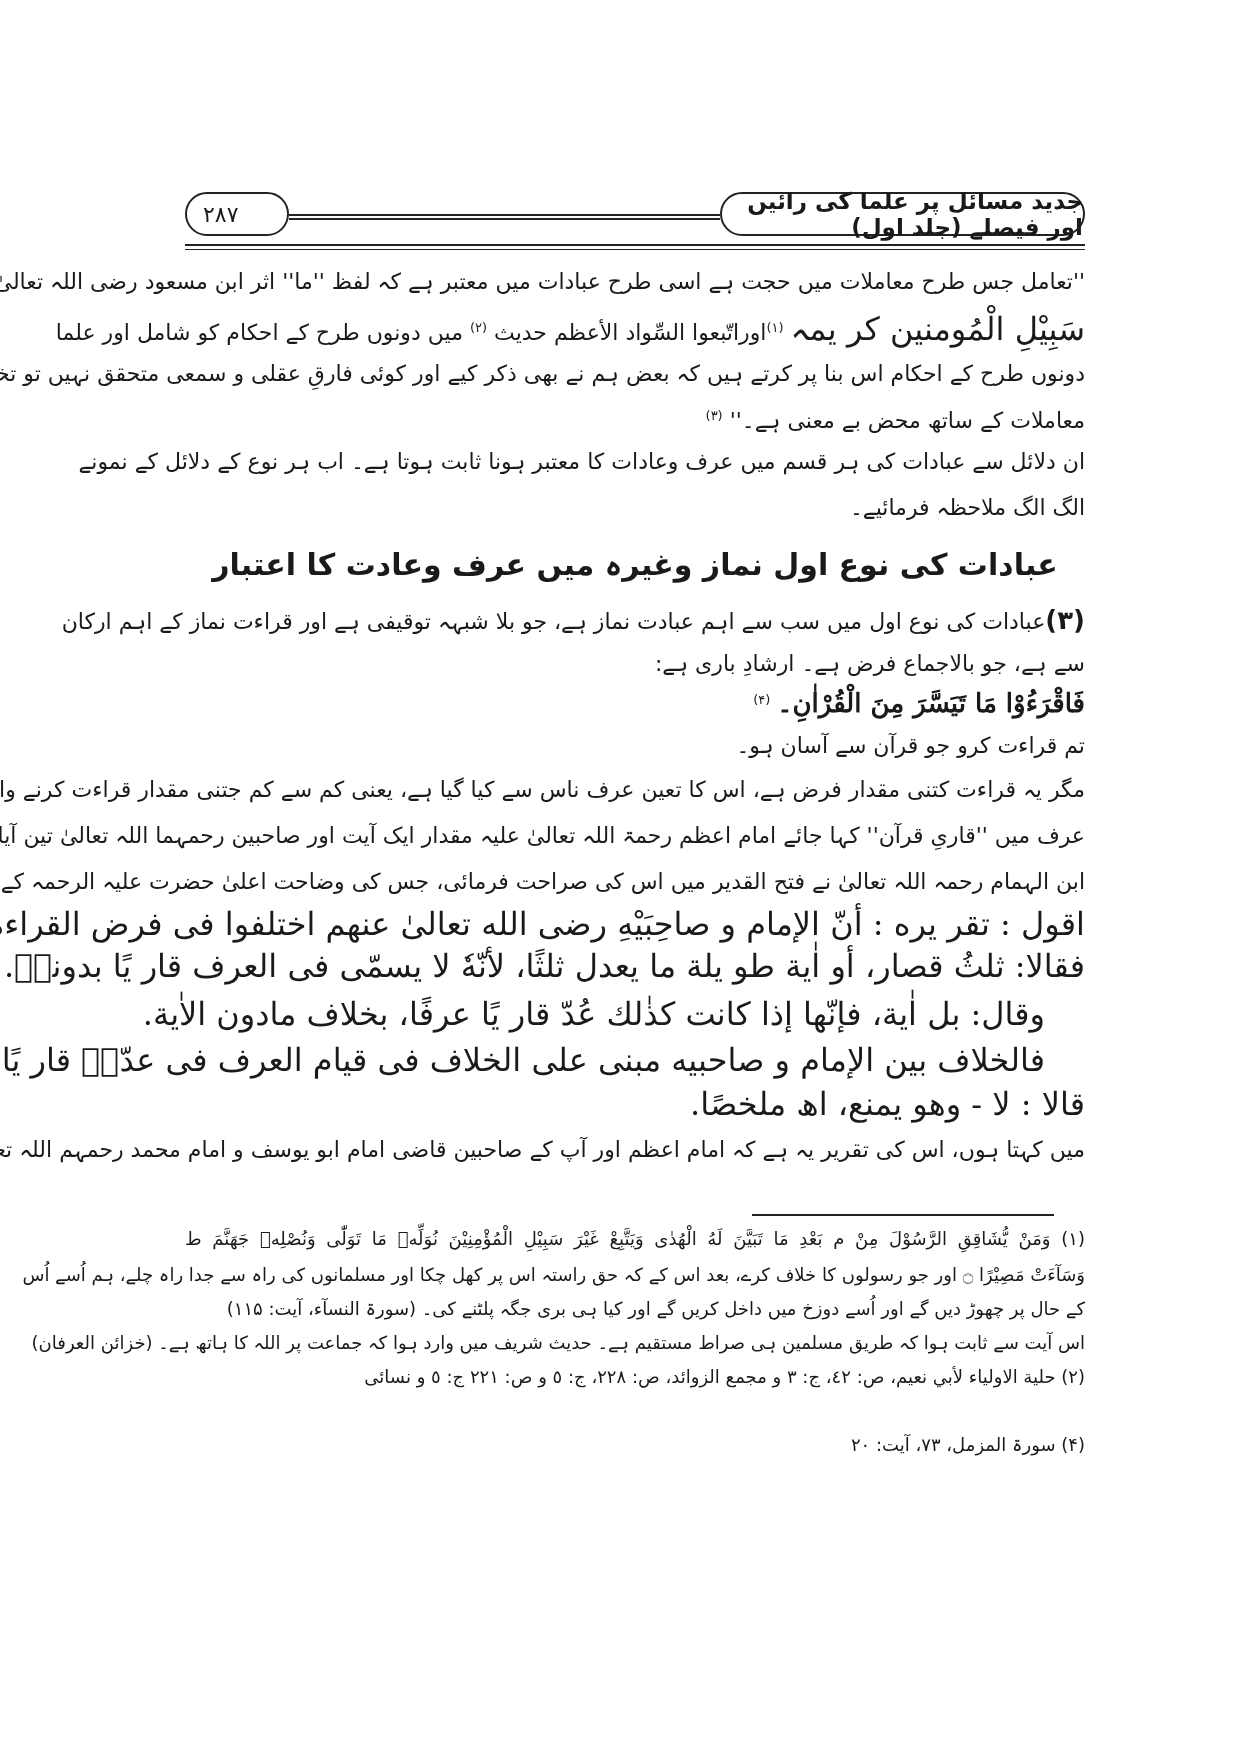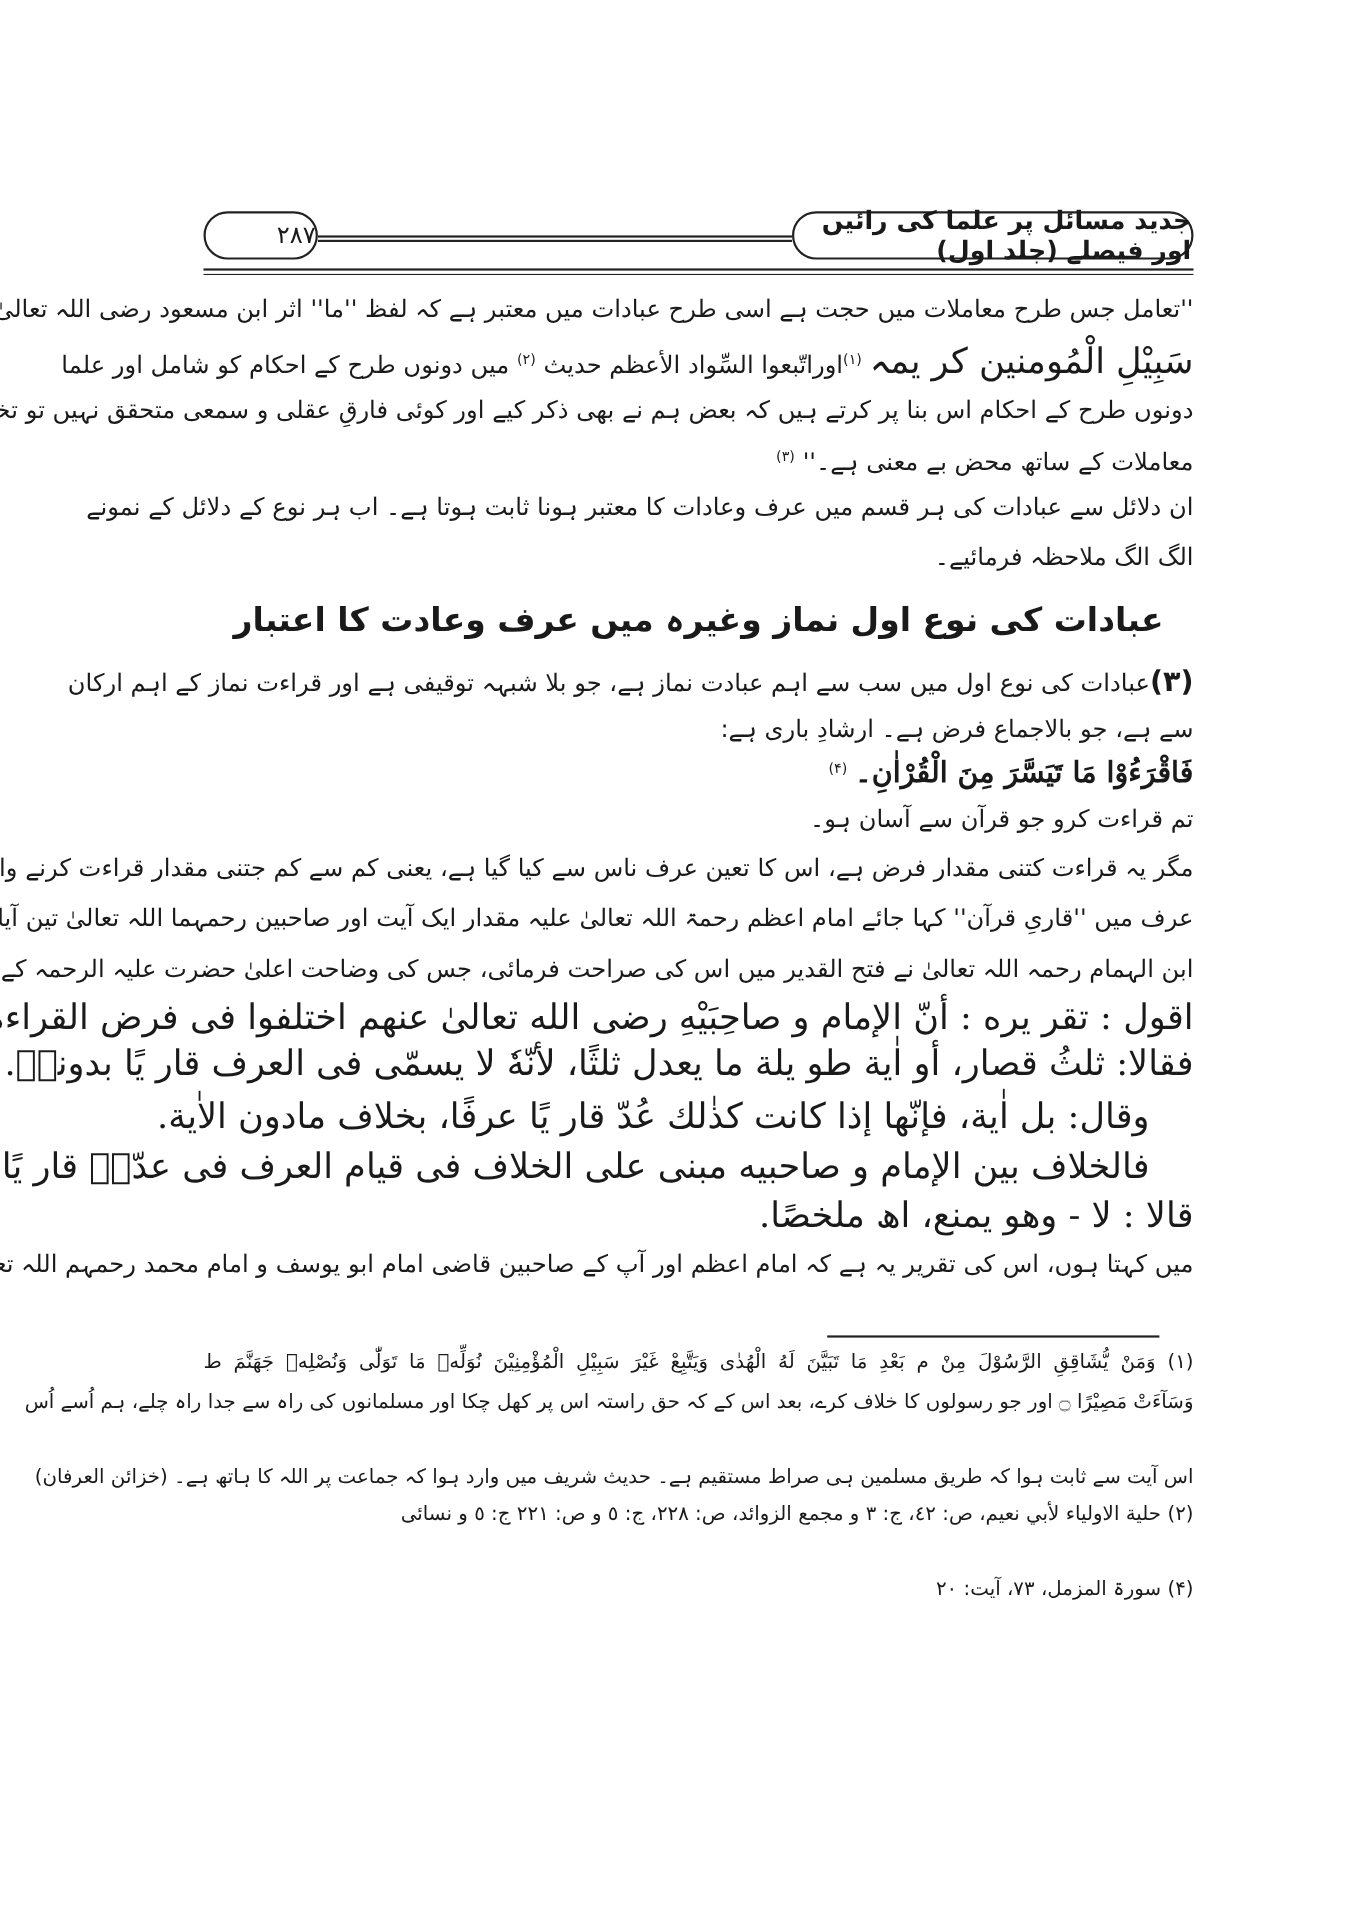--- a/index.html
+++ b/index.html
@@ -6,21 +6,21 @@
   body {
     width: 1240px; height: 1754px; position: relative; overflow: hidden;
     font-family: "DejaVu Sans", sans-serif; color: #1a1a1a;
   }
   .page { position: absolute; left: 0; top: 0; width: 1240px; height: 1754px; }
 
   
   .hdr-num-pill {
     position: absolute; left: 185px; top: 192px; width: 104px; height: 44px;
     border: 2px solid #222; border-radius: 24px; box-sizing: border-box;
-    display: flex; align-items: center; justify-content: flex-end; padding-left: 16px;
+    display: flex; align-items: center; justify-content: flex-start; padding-left: 16px;
     font-size: 22px;
   }
   .hdr-title-pill {
     position: absolute; left: 720px; top: 192px; width: 365px; height: 44px;
     border: 2px solid #222; border-radius: 24px; box-sizing: border-box;
     display: flex; align-items: center; 
     font-size: 23px; font-weight: bold; direction: rtl;
   }
   .hdr-mid-rule {
     position: absolute; left: 289px; top: 214px; width: 431px; height: 6px;
@@ -101,17 +101,18 @@
   <div class="line arabic last" style="top:946px">فقالا: ثلثُ قصار، أو اٰية طو يلة ما يعدل ثلثًا، لأنّهٗ لا يسمّى فى العرف قار يًا بدونهٖ.</div>
   <div class="line arabic" style="top:904px">اقول : تقر يره : أنّ الإمام و صاحِبَيْهِ رضى الله تعالىٰ عنهم اختلفوا فى فرض القراءة،</div>
   <div class="line arabic last" style="top:994px;padding-right:0;width:860px">وقال: بل اٰية، فإنّها إذا كانت كذٰلك عُدّ قار يًا عرفًا، بخلاف مادون الاٰية.</div>
   <div class="line arabic last" style="top:1084px">قالا : لا - وهو يمنع، اھ ملخصًا.</div>
   <div class="line arabic" style="top:1040px;width:860px">فالخلاف بين الإمام و صاحبيه مبنى على الخلاف فى قيام العرف فى عدّهٖ قار يًابالقصيرة،</div>
   <div class="line" style="top:1130px">میں کہتا ہوں، اس کی تقریر یہ ہے کہ امام اعظم اور آپ کے صاحبین قاضی امام ابو یوسف و امام محمد رحمہم اللہ تعالیٰ کے</div>
 
   <div class="fn-rule"></div>
   <div class="fn" style="top:1222px">(۱) وَمَنْ يُّشَاقِقِ الرَّسُوْلَ مِنْ م بَعْدِ مَا تَبَيَّنَ لَهُ الْهُدٰى وَيَتَّبِعْ غَيْرَ سَبِيْلِ الْمُؤْمِنِيْنَ نُوَلِّهٖ مَا تَوَلّٰى وَنُصْلِهٖ جَهَنَّمَ ط</div>
   <div class="fn" style="top:1258px">وَسَآءَتْ مَصِيْرًا ۝ اور جو رسولوں کا خلاف کرے، بعد اس کے کہ حق راستہ اس پر کھل چکا اور مسلمانوں کی راہ سے جدا راہ چلے، ہم اُسے اُس</div>
+  <div class="fn last" style="top:1292px">کے حال پر چھوڑ دیں گے اور اُسے دوزخ میں داخل کریں گے اور کیا ہی بری جگہ پلٹنے کی۔ (سورۃ النسآء، آیت: ۱۱۵)</div>
   <div class="fn last" style="top:1326px">اس آیت سے ثابت ہوا کہ طریق مسلمین ہی صراط مستقیم ہے۔ حدیث شریف میں وارد ہوا کہ جماعت پر اللہ کا ہاتھ ہے۔ (خزائن العرفان)</div>
   <div class="fn last" style="top:1360px">(۲) حلية الاولياء لأبي نعيم، ص: ٤٢، ج: ٣ و مجمع الزوائد، ص: ٢٢٨، ج: ٥ و ص: ٢٢١ ج: ٥ و نسائى</div>
   <div class="fn last" style="top:1428px">(۴) سورۃ المزمل، ۷۳، آیت: ۲۰</div>
 
 </div>
 
 </body></html>

